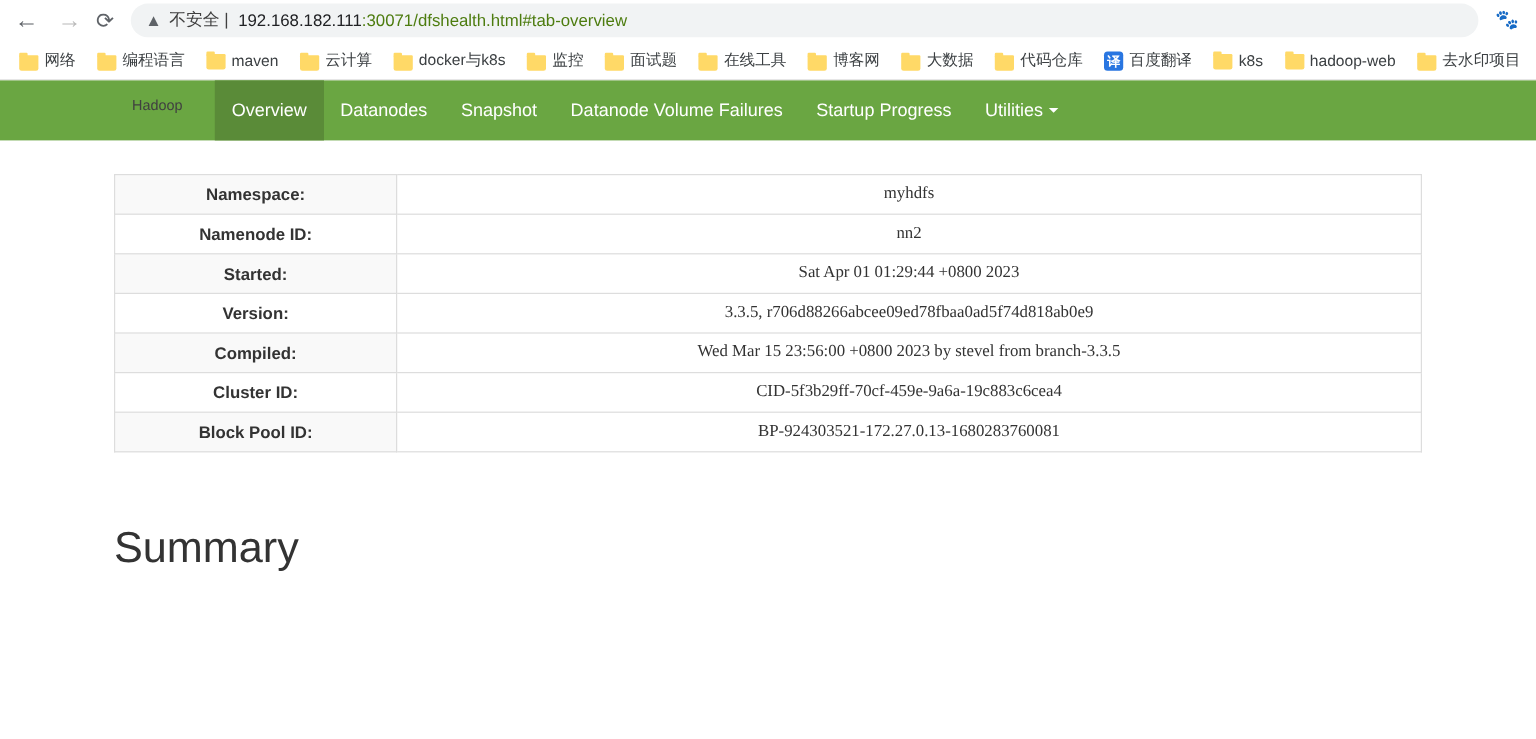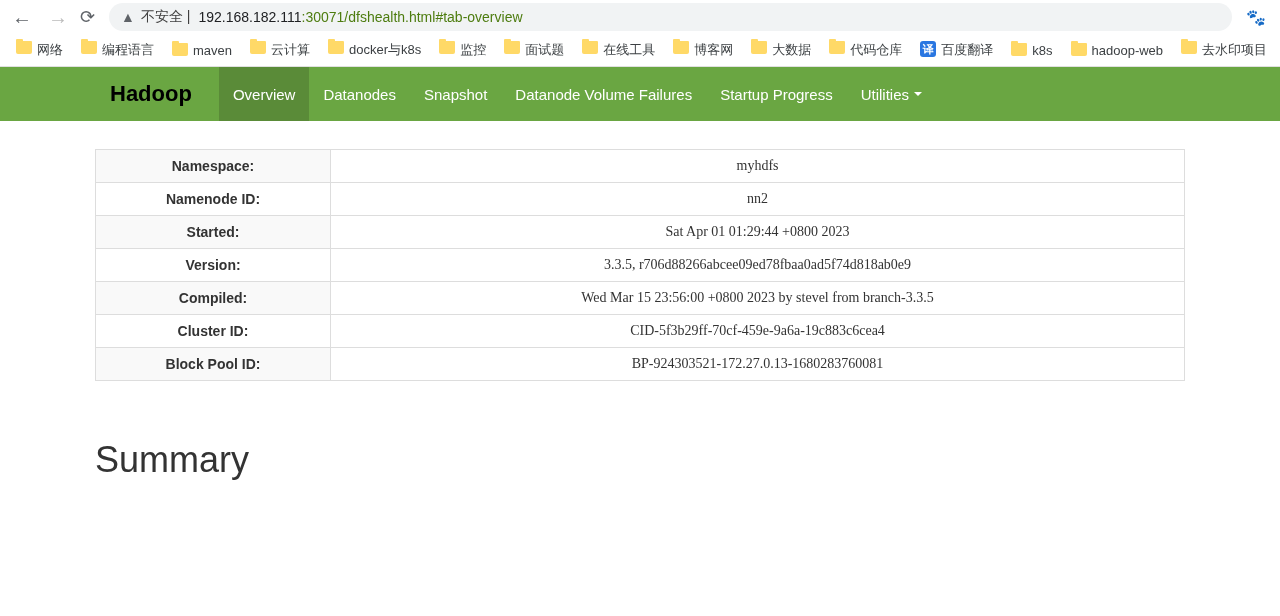--- a/index.html
+++ b/index.html
@@ -12,29 +12,29 @@
     .nav-arrow.disabled { color: #bbb; }
     .reload { font-size: 18px; color: #5f6368; cursor: pointer; }
     .url-box { flex: 1; display: flex; align-items: center; background: #f1f3f4; border-radius: 15px; height: 28px; padding: 0 12px; gap: 6px; margin-left: 6px; }
     .warn-icon { color: #5f6368; font-size: 14px; }
     .insecure-text { color: #404040; font-size: 14px; padding-right: 2px; }
     .url-text { color: #202124; font-size: 14px; border: none; background: transparent; outline: none; flex: 1; }
     .url-text .path-dim { color: #4d7c0f; }
     .paw-icon { color: #4c7ee8; font-size: 16px; padding: 0 6px; }
 
     .bookmarks-bar { display: flex; align-items: center; height: 32px; padding: 0 10px; gap: 6px; font-size: 13px; color: #3c4043; overflow: hidden; white-space: nowrap; }
-    .bookmark-item { display: flex; align-items: flex-start; gap: 5px; padding: 3px 6px; cursor: pointer; border-radius: 4px; }
+    .bookmark-item { display: flex; align-items: flex-end; gap: 5px; padding: 3px 6px; cursor: pointer; border-radius: 4px; }
     .folder-icon { display: inline-block; width: 16px; height: 13px; background: #ffd967; border-radius: 1px 1px 2px 2px; position: relative; }
     .folder-icon::before { content: ''; position: absolute; top: -2px; left: 0; width: 7px; height: 3px; background: #ffd967; border-radius: 1px 1px 0 0; }
     .app-icon-blue { display: inline-flex; align-items: center; justify-content: center; width: 16px; height: 16px; background: #2976e1; border-radius: 3px; color: #fff; font-size: 11px; font-weight: bold; }
 
     
     .navbar { background: #6aa642; min-height: 50px; display: flex; align-items: stretch; width: 100%; }
     .navbar-inner { width: 1120px; margin: 0 auto; display: flex; align-items: stretch; padding: 0 15px; }
-    .brand { color: #000000; font-size: 22px; padding: 14px 15px; font-weight: 700; margin-right: 12px; }
+    .brand { color: #404040; font-size: 12px; padding: 14px 15px; font-weight: 400; margin-right: 12px; }
     .nav-item { color: #fff; font-size: 15px; padding: 15px 14px; cursor: pointer; display: flex; align-items: center; gap: 5px; }
     .nav-item.active { background: #5a8b38; }
     .caret { display: inline-block; width: 0; height: 0; border-left: 4px solid transparent; border-right: 4px solid transparent; border-top: 4px solid #fff; }
 
     
     .container { width: 1120px; margin: 0 auto; padding: 0 15px; }
     .page-header { padding: 40px 0 8px; }
     .page-header h1 { font-size: 36px; font-weight: 500; color: #333; display: inline; }
     .page-header small { font-size: 23px; color: #777; font-weight: 400; }
     .check-icon { color: #6aa642; font-weight: bold; margin-right: 2px; font-size: 17px; }

